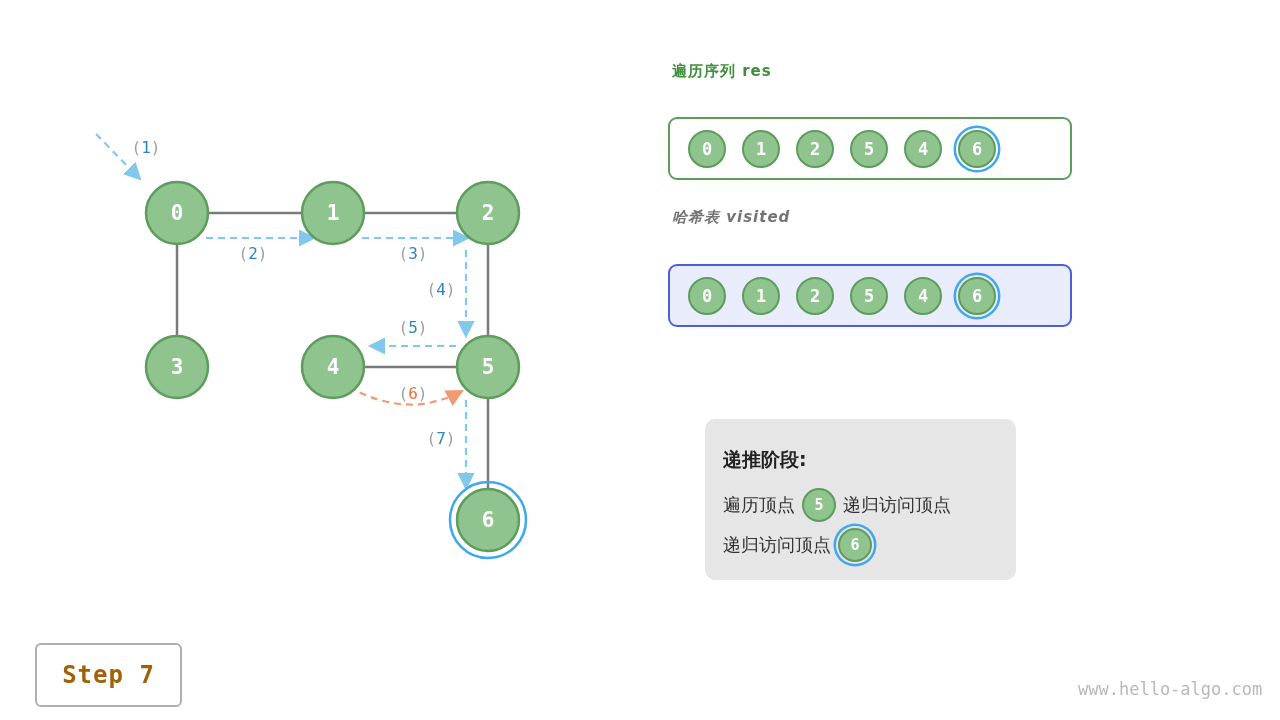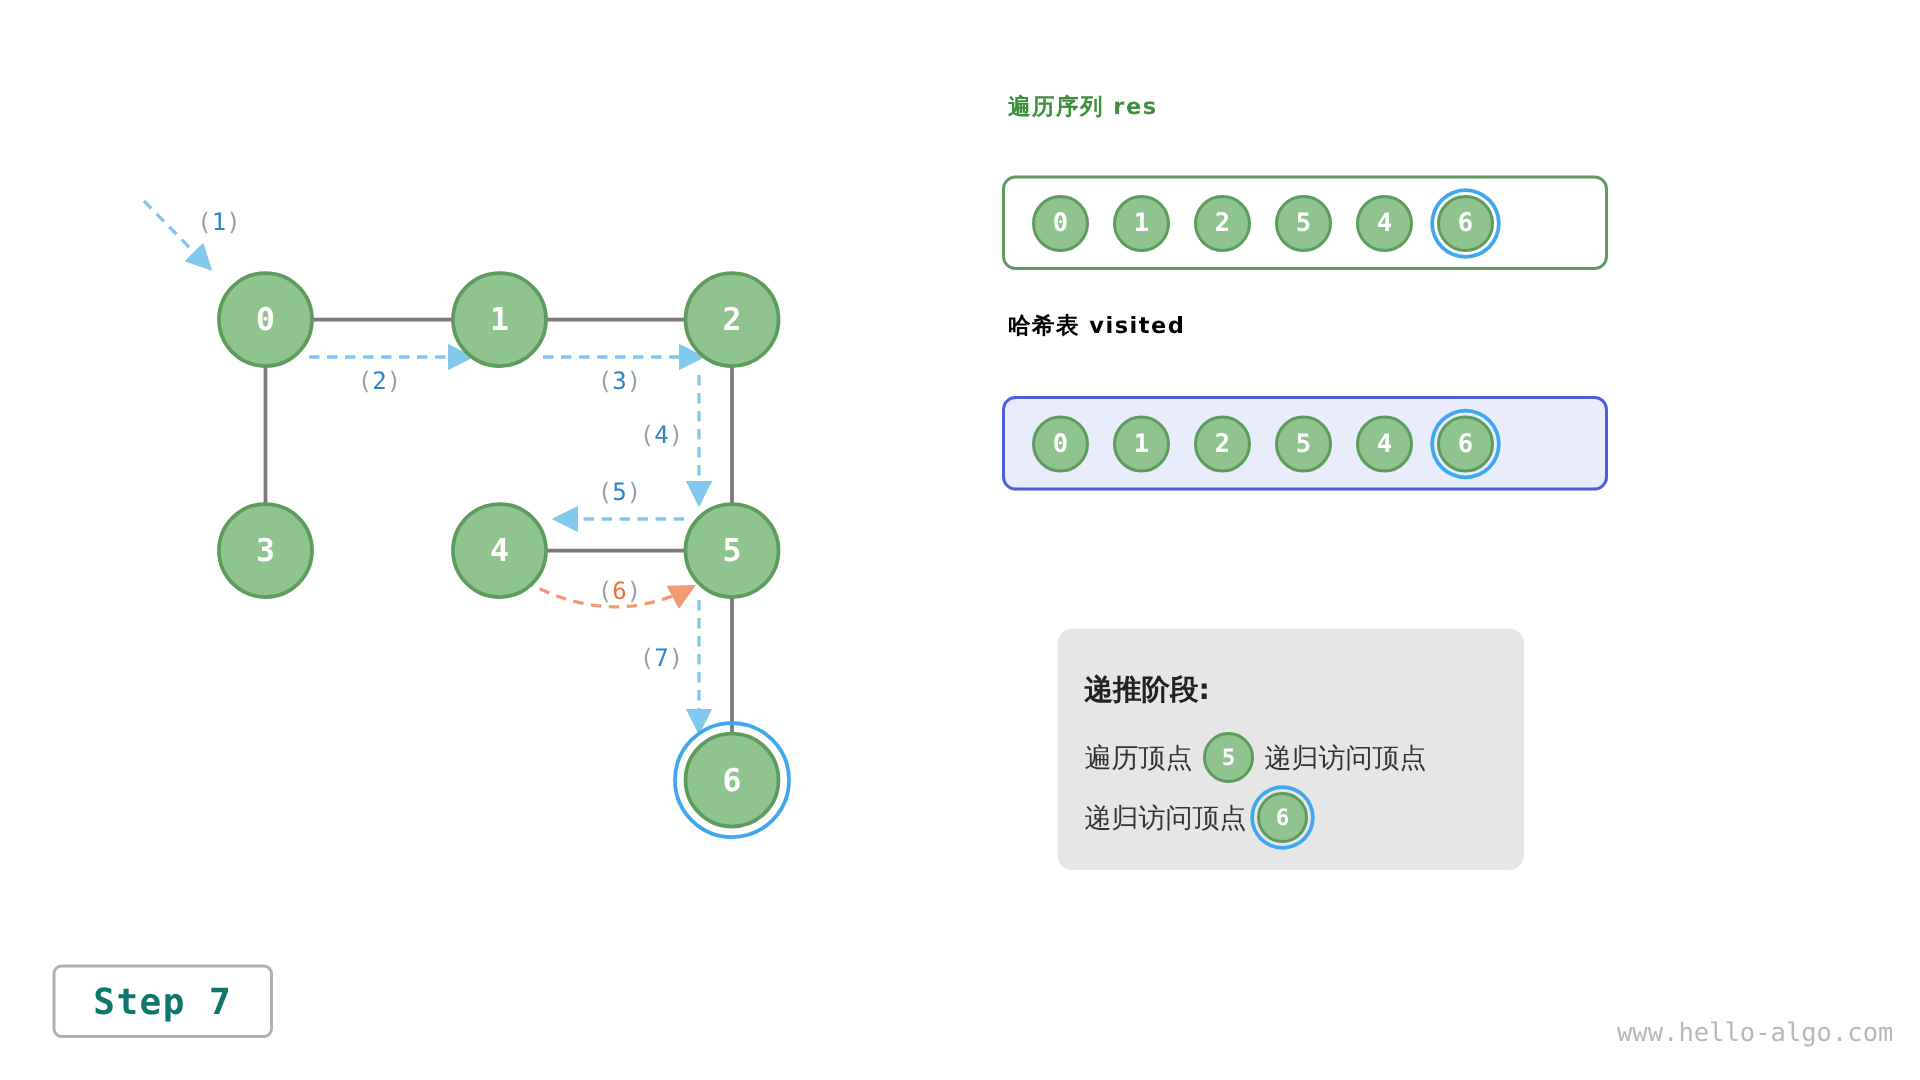--- a/index.html
+++ b/index.html
@@ -14,21 +14,21 @@
   #graph-svg { position:absolute; left:0; top:0; }
 
   .panel-title {
     position:absolute;
     font-size:15px;
     font-weight:bold;
     letter-spacing:1px;
     font-family:"DejaVu Sans","DejaVu Sans Mono",sans-serif;
   }
   .res-title { left:672px; top:62px; color:#3F8F3F; }
-  .visited-title { left:672px; top:208px; color:#000000; }
+  .visited-title { left:672px; top:208px; color:#737373;font-style:italic; }
 
   .seq-box {
     position:absolute;
     width:404px; height:63px;
     border-radius:9px;
     display:flex; align-items:center;
   }
   .res-box { left:668px; top:117px; border:2px solid #5E9C5E; background:#ffffff; }
   .visited-box { left:668px; top:264px; border:2px solid #4A5FD9; background:#E9EDFB; }
 
@@ -63,27 +63,27 @@
     color:#fff; font-family:"DejaVu Sans Mono", monospace;
     font-size:15px; font-weight:bold;
     display:flex; align-items:center; justify-content:center;
     flex:0 0 auto;
   }
   .mini-node.hl { box-shadow:0 0 0 2px #E6E6E6, 0 0 0 4.5px #3FA7F0; }
 
   .step-box {
     position:absolute;
     left:35px; top:643px;
-    width:147px; height:49px;
+    width:147px; height:64px;
     background:#ffffff;
     border:2px solid #B0B0B0;
     border-radius:6px;
     display:flex; align-items:center; justify-content:center;
     font-family:"DejaVu Sans Mono", monospace;
-    font-size:24px; font-weight:bold; color:#0f766e;
+    font-size:24px; font-weight:bold; color:#a16207;
     letter-spacing:1px;
   }
 
   .watermark {
     position:absolute;
     left:1078px; top:679px;
     font-family:"DejaVu Sans Mono", monospace;
     font-size:17px; color:#B8B8B8;
   }
 </style>

